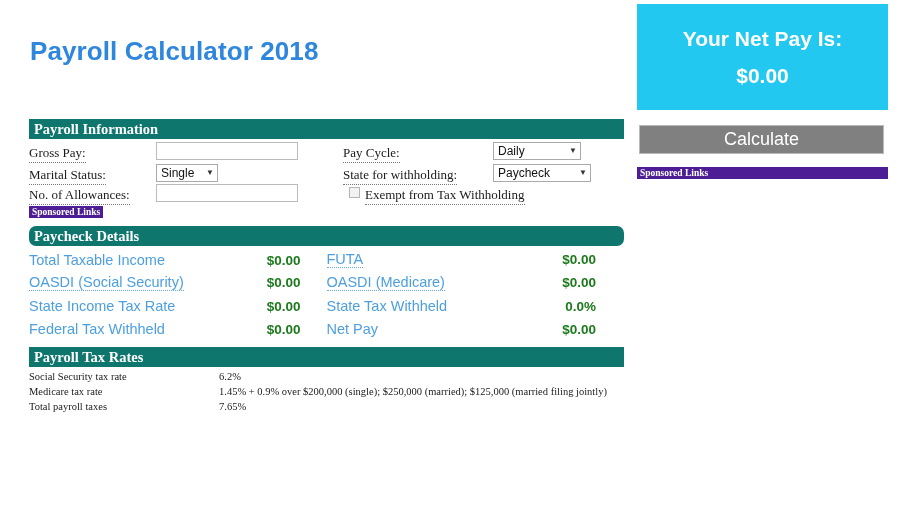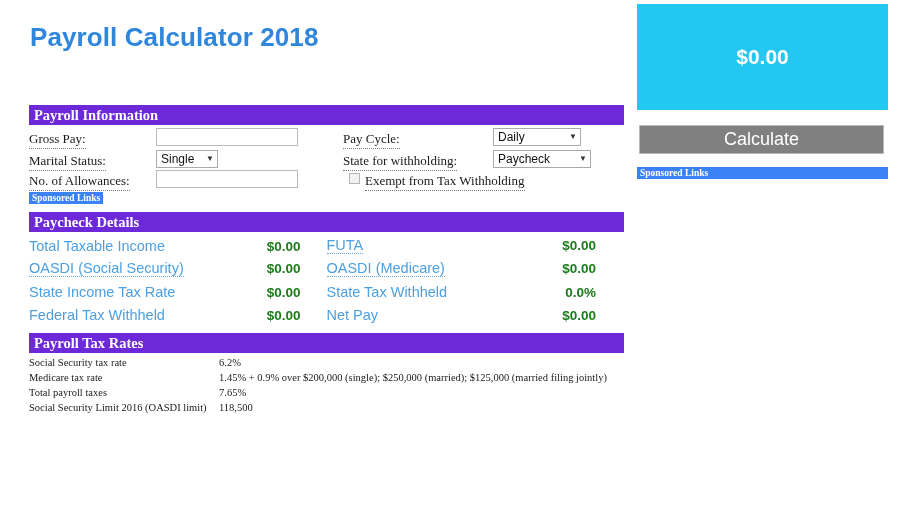--- a/index.html
+++ b/index.html
@@ -13,21 +13,21 @@
     position: relative;
     overflow: hidden;
     font-family: "Liberation Serif", serif;
     color: #222222;
   }
 
   
   #main-column {
     position: absolute;
     left: 0;
-    top: 0;
+    top: 14px;
     width: 630px;
     height: 441px;
   }
 
   #page-title {
     position: absolute;
     left: 30px;
     top: 22px;
     font-family: "Liberation Sans", sans-serif;
     font-size: 26px;
@@ -35,32 +35,32 @@
     color: #2e86dd;
     letter-spacing: 0.1px;
     white-space: nowrap;
   }
 
   .section-bar {
     position: absolute;
     left: 29px;
     width: 595px;
     height: 20px;
-    background: #6d28d9;
+    background: #0f766e;
     color: #ffffff;
     font-family: "Liberation Serif", serif;
     font-weight: bold;
     font-size: 14.5px;
     line-height: 20px;
     padding-left: 5px;
     box-sizing: border-box;
     white-space: nowrap;
   }
   #bar-payroll-information { top: 105px; }
-  #bar-paycheck-details    { top: 212px; }
+  #bar-paycheck-details    { top: 212px; border-radius: 7px; }
   #bar-payroll-tax-rates   { top: 333px; }
 
   
   .form-label {
     position: absolute;
     font-family: "Liberation Serif", serif;
     font-size: 13px;
     color: #1a1a1a;
     border-bottom: 1px dotted #777;
     padding-bottom: 1px;
@@ -131,21 +131,21 @@
     font-size: 13px;
     color: #1a1a1a;
     border-bottom: 1px dotted #777;
     padding-bottom: 1px;
     white-space: nowrap;
   }
 
   
   .sponsored-badge {
     position: absolute;
-    background: #3b82f6;
+    background: #4c1d95;
     color: #ffffff;
     font-family: "Liberation Serif", serif;
     font-weight: bold;
     font-size: 9.5px;
     line-height: 12px;
     padding: 0 3px;
     white-space: nowrap;
   }
   #sponsored-left  { left: 29px;  top: 192px; }
   #sponsored-right {
@@ -365,29 +365,26 @@
         <div class="tax-value">6.2%</div>
       </div>
       <div class="tax-row">
         <div class="tax-name">Medicare tax rate</div>
         <div class="tax-value">1.45% + 0.9% over $200,000 (single); $250,000 (married); $125,000 (married filing jointly)</div>
       </div>
       <div class="tax-row">
         <div class="tax-name">Total payroll taxes</div>
         <div class="tax-value">7.65%</div>
       </div>
-      <div class="tax-row">
-        <div class="tax-name">Social Security Limit 2016 (OASDI limit)</div>
-        <div class="tax-value">118,500</div>
-      </div>
     </div>
 
 </div>
 
 <div id="right-column">
   <div id="net-pay-box">
+    <div id="net-pay-title">Your Net Pay Is:</div>
     <div id="net-pay-amount">$0.00</div>
   </div>
 </div>
 
 <div id="calculate-button">Calculate</div>
 
 <div class="sponsored-badge" id="sponsored-right">Sponsored Links</div>
 
 </body></html>

